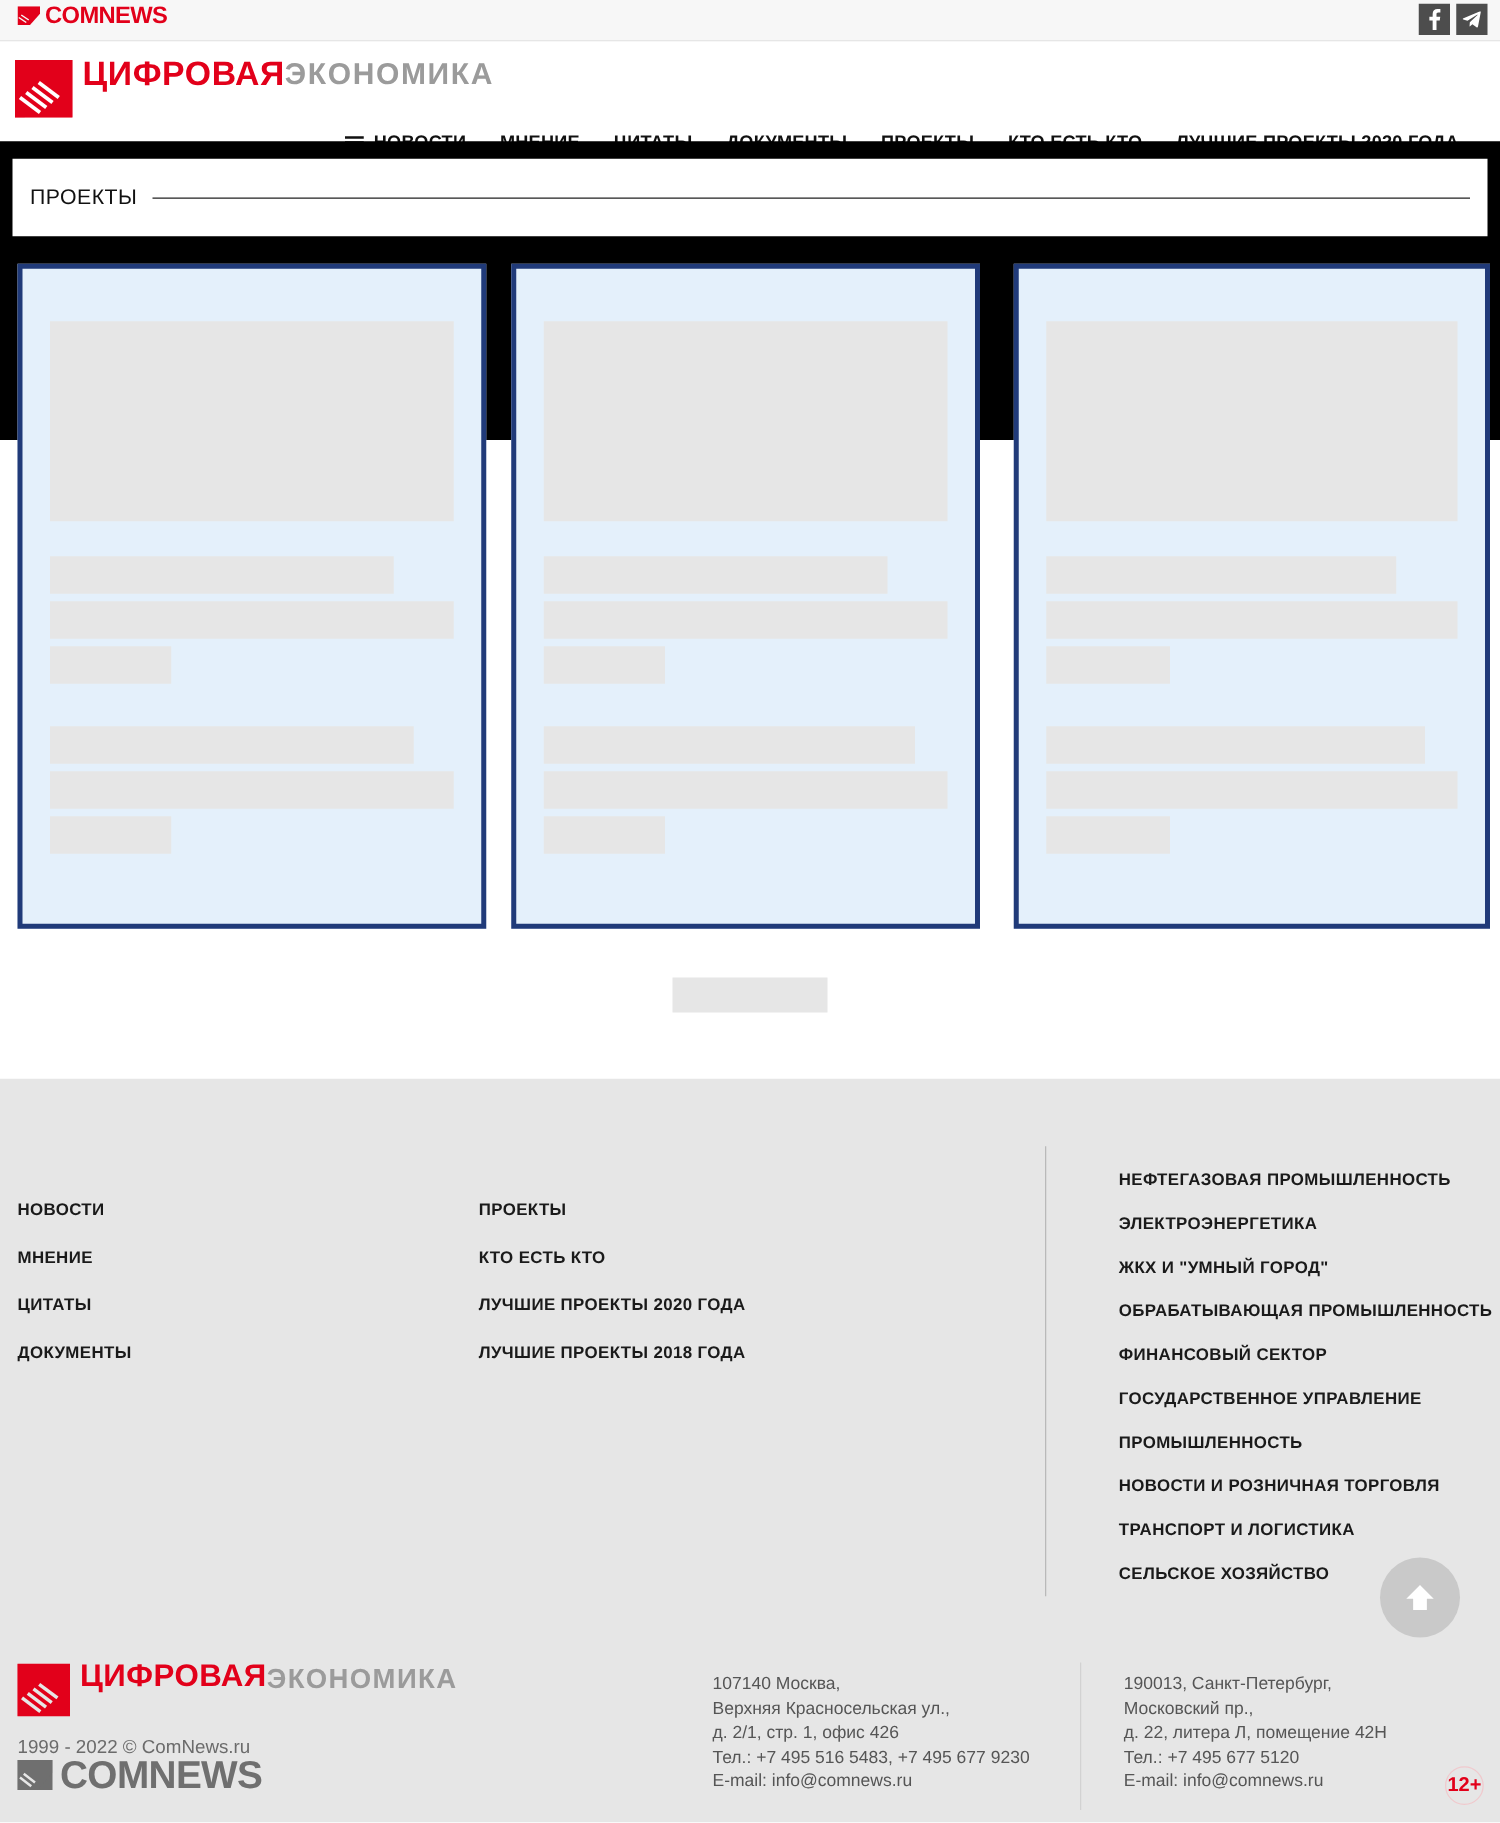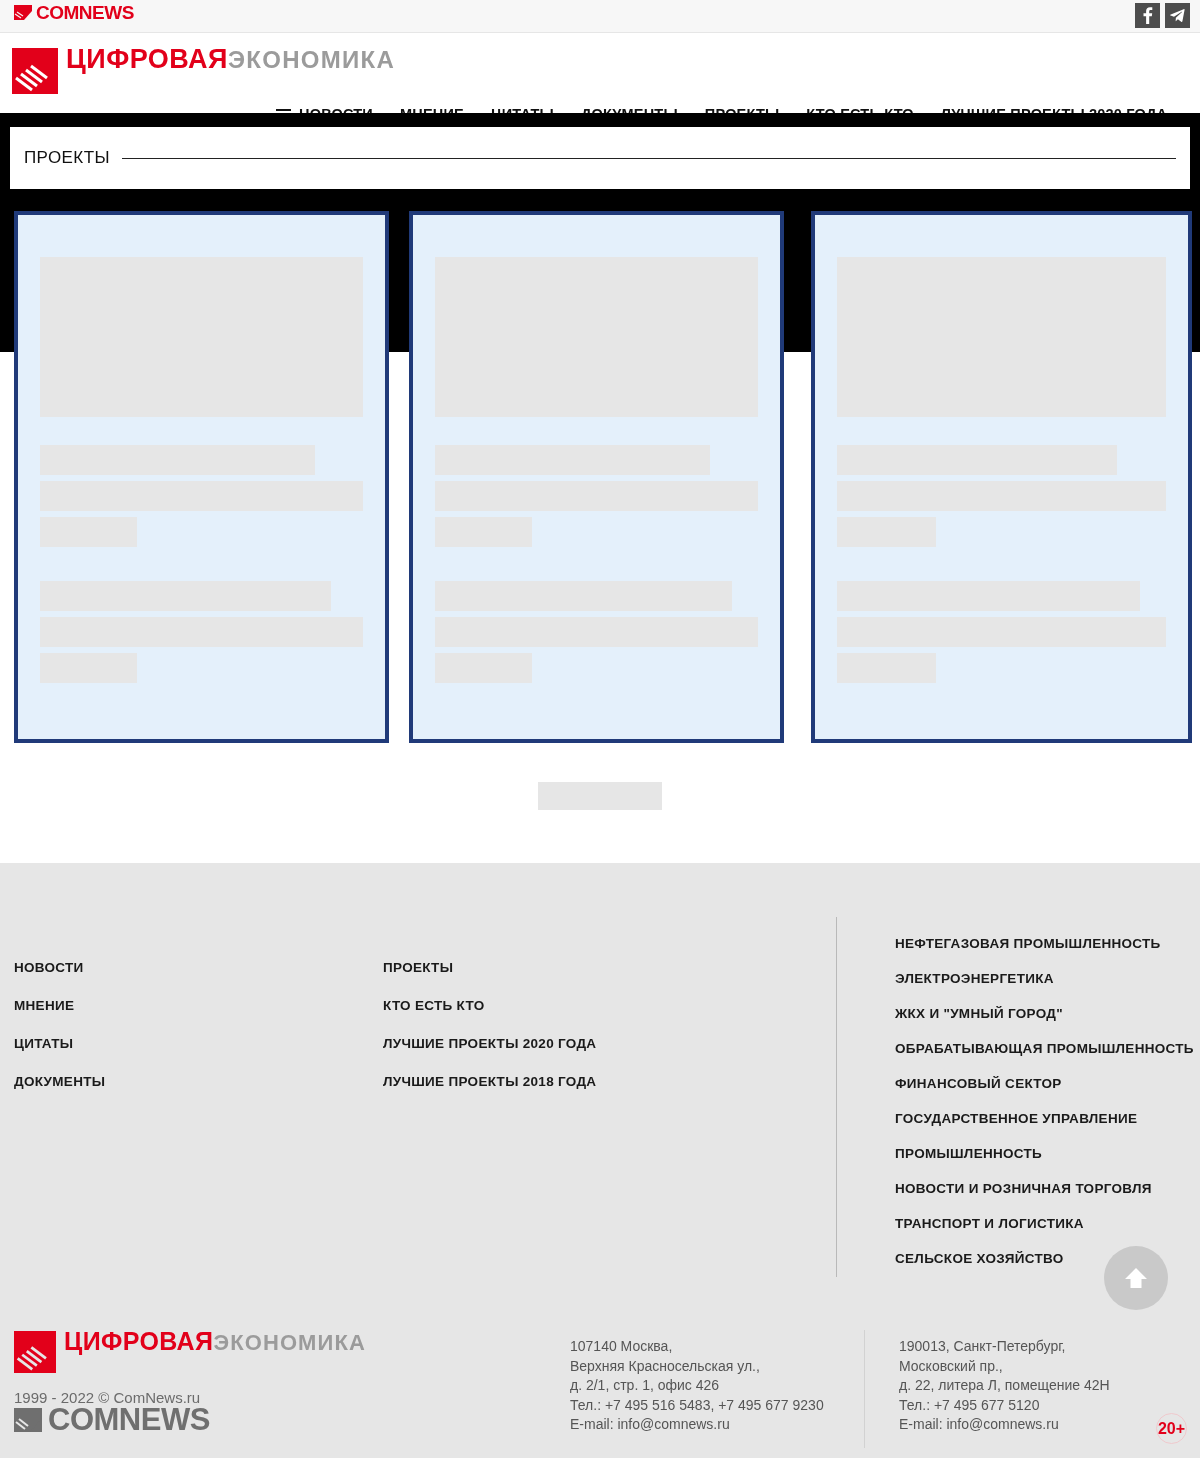--- a/index.html
+++ b/index.html
@@ -343,15 +343,15 @@
 
     <div class="addr addr-spb">
       <div>190013, Санкт-Петербург,</div>
       <div>Московский пр.,</div>
       <div>д. 22, литера Л, помещение 42Н</div>
       <div>Тел.: +7 495 677 5120</div>
       <div>E-mail: info@comnews.ru</div>
     </div>
   </div>
 
-  <div class="age">20+</div>
+  <div class="age">12+</div>
 
 </div>
 
 </body></html>

